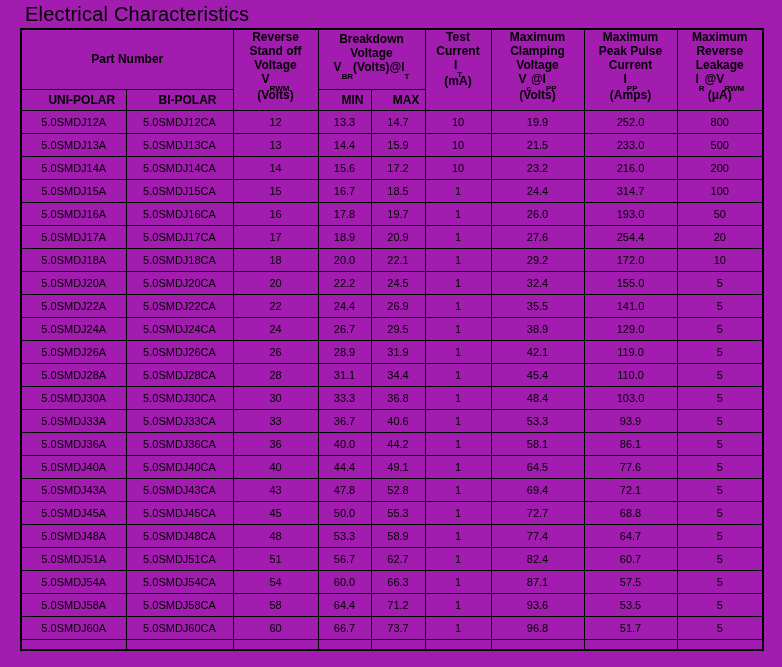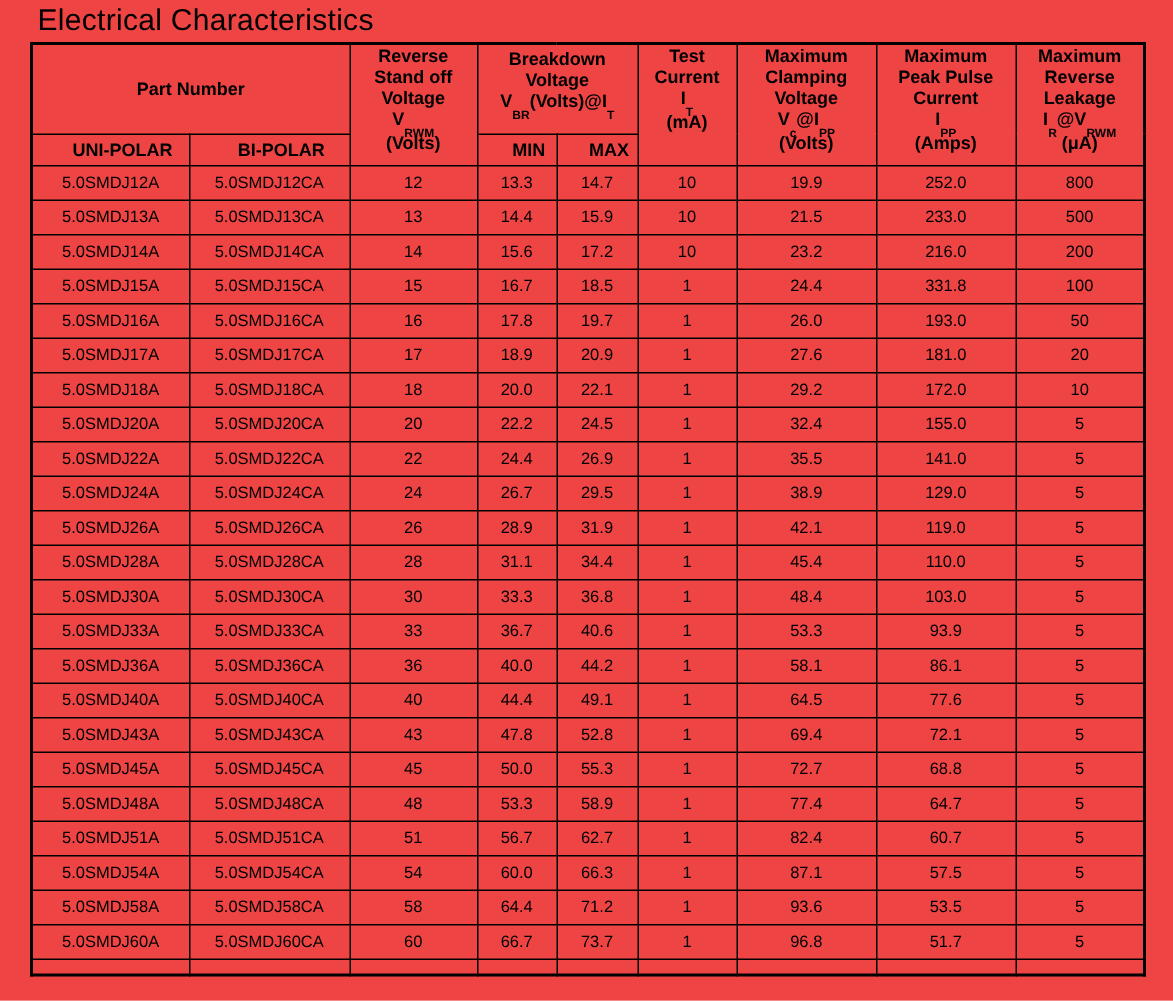--- a/index.html
+++ b/index.html
@@ -3,21 +3,21 @@
 <meta charset="utf-8">
 <style>
   * { box-sizing: border-box; margin: 0; padding: 0; }
   html, body { background: #ffffff; }
   body {
     width: 782px; height: 667px;
     overflow: hidden;
     font-family: "Liberation Sans", sans-serif;
     color: #000;
   }
-  .page { position: relative; width: 782px; height: 667px; overflow: hidden; background: #ef4444; }
+  .page { position: relative; width: 782px; height: 667px; overflow: hidden; background: #a21caf; }
   .title {
     position: absolute; left: 25px; top: 3px;
     font-size: 20px; font-weight: normal; color: #000;
     letter-spacing: 0.2px;
   }
   table.ec-table {
     position: absolute; left: 20px; top: 28px;
     width: 742px;
     border-collapse: collapse;
     table-layout: fixed;
@@ -178,21 +178,21 @@
           <td>200</td>
         </tr>
         <tr>
           <td>5.0SMDJ15A</td>
           <td>5.0SMDJ15CA</td>
           <td>15</td>
           <td>16.7</td>
           <td>18.5</td>
           <td>1</td>
           <td>24.4</td>
-          <td>331.8</td>
+          <td>314.7</td>
           <td>100</td>
         </tr>
         <tr>
           <td>5.0SMDJ16A</td>
           <td>5.0SMDJ16CA</td>
           <td>16</td>
           <td>17.8</td>
           <td>19.7</td>
           <td>1</td>
           <td>26.0</td>
@@ -200,21 +200,21 @@
           <td>50</td>
         </tr>
         <tr>
           <td>5.0SMDJ17A</td>
           <td>5.0SMDJ17CA</td>
           <td>17</td>
           <td>18.9</td>
           <td>20.9</td>
           <td>1</td>
           <td>27.6</td>
-          <td>181.0</td>
+          <td>254.4</td>
           <td>20</td>
         </tr>
         <tr>
           <td>5.0SMDJ18A</td>
           <td>5.0SMDJ18CA</td>
           <td>18</td>
           <td>20.0</td>
           <td>22.1</td>
           <td>1</td>
           <td>29.2</td>

